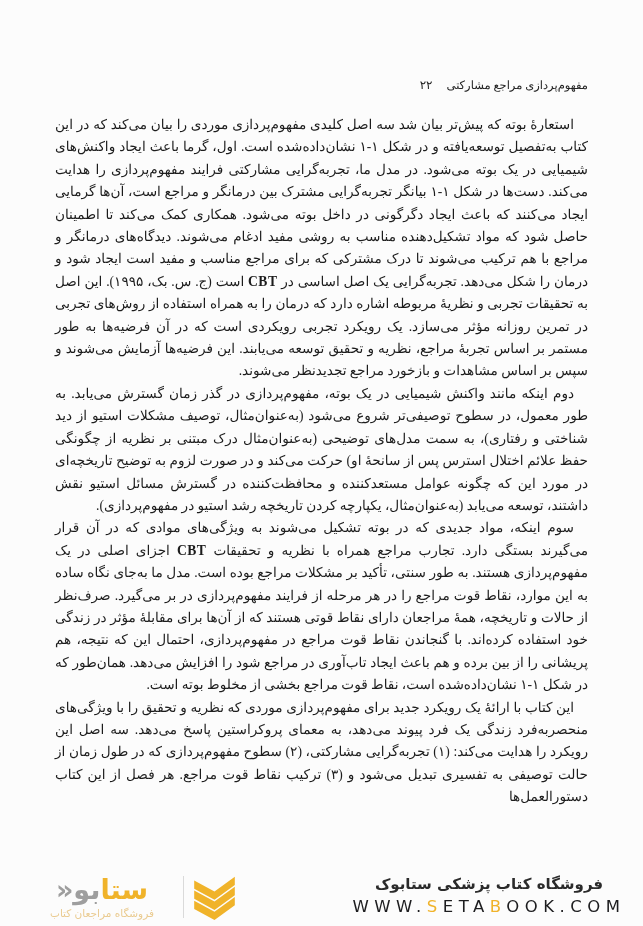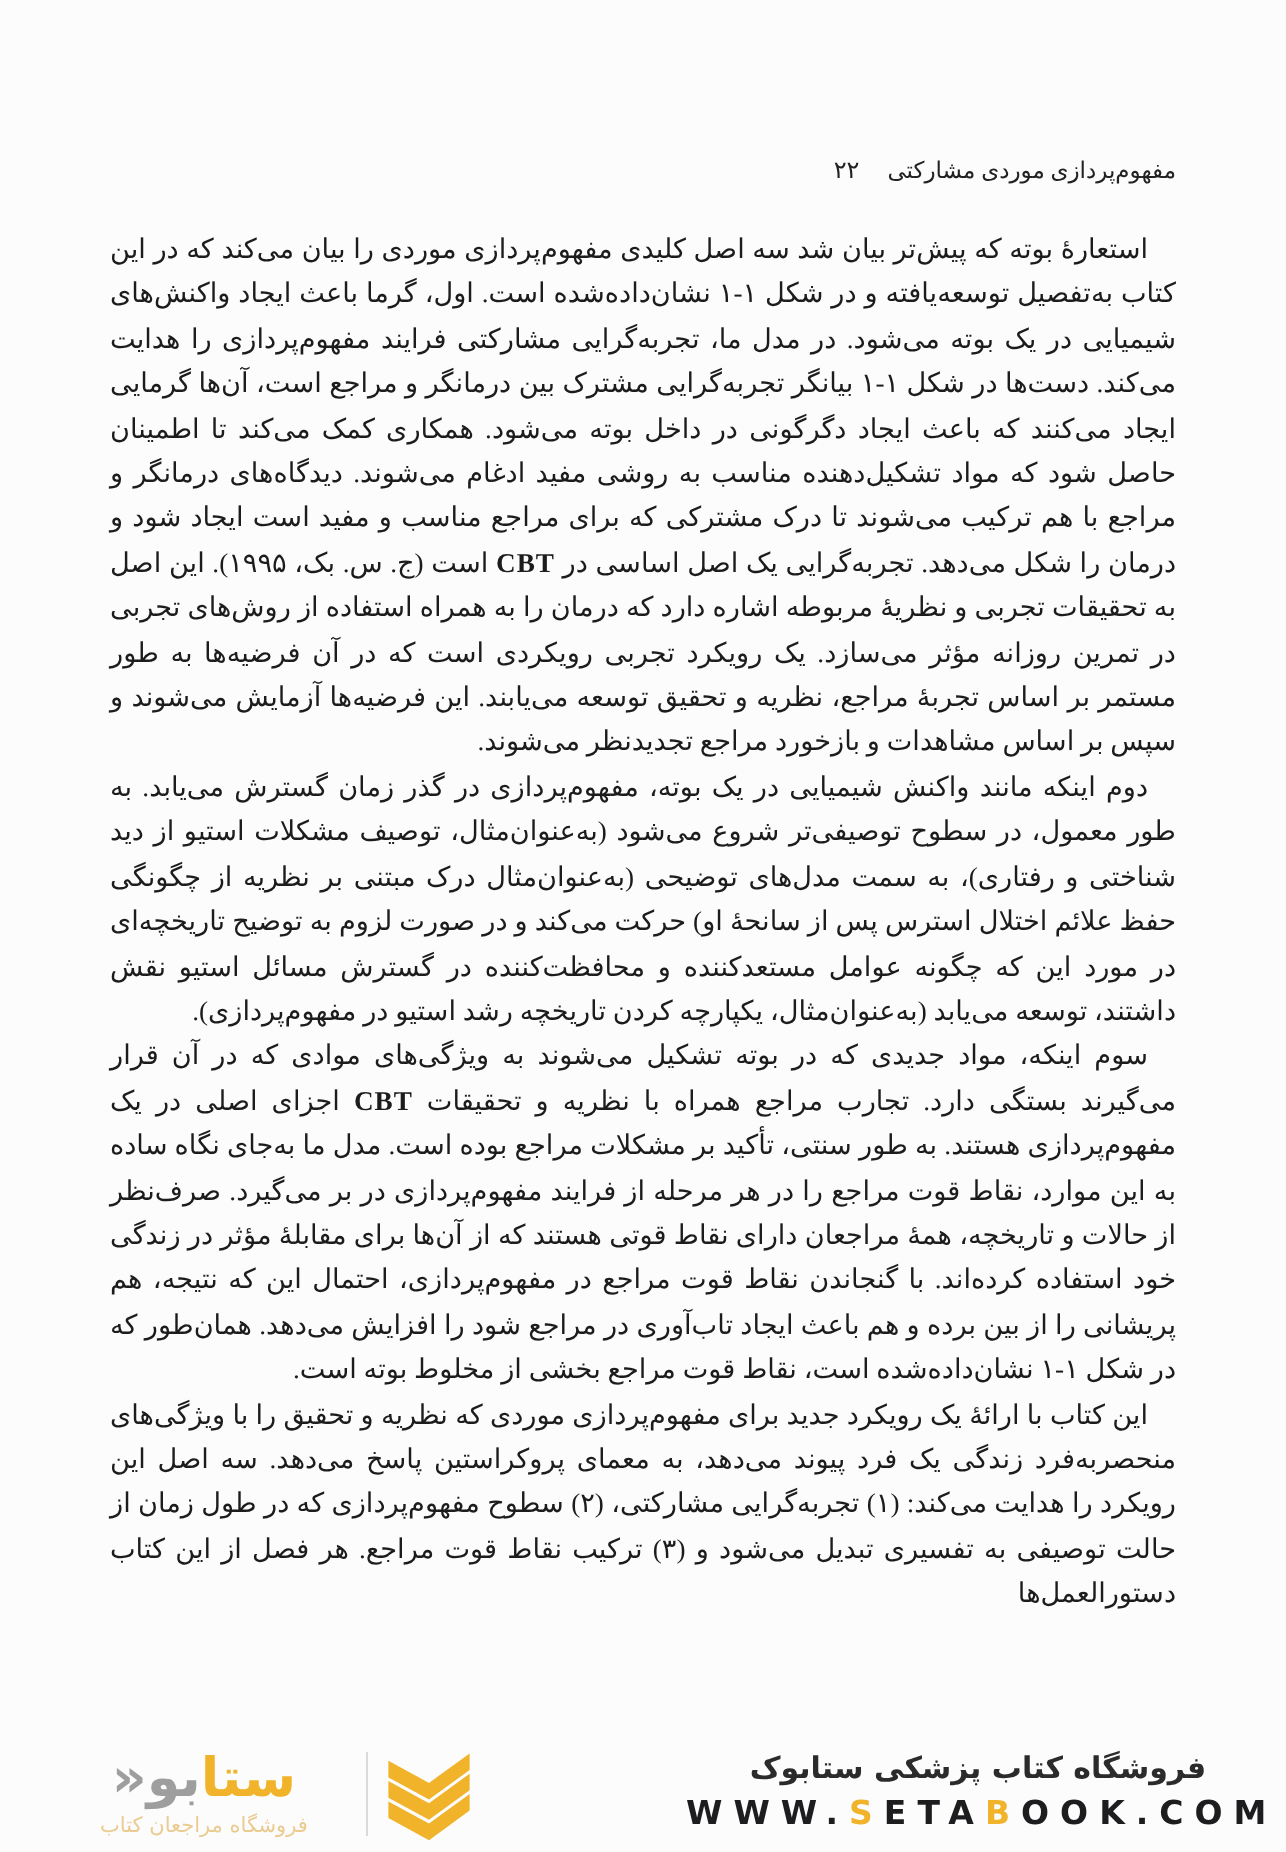--- a/index.html
+++ b/index.html
@@ -96,34 +96,34 @@
   .store-title{
     direction:rtl;
     font-size:15px;
     font-weight:bold;
     color:#2B2B2B;
     white-space:nowrap;
   }
   .website{
     margin-top:4px;
     font-size:16.5px;
-    font-weight:bold;
+    font-weight:normal;
     letter-spacing:5.5px;
     color:var(--url-dark);
     white-space:nowrap;
   }
   .website .accent{color:var(--accent);}
 </style>
 </head>
 <body>
 
 <div class="page">
 
   <div class="header">
-    <span class="title">مفهوم‌پردازی موردی مشارکتی</span>
+    <span class="title">مفهوم‌پردازی مراجع مشارکتی</span>
     <span class="pagenum">۲۲</span>
   </div>
 
   <div class="bodytext">
       <p>استعارهٔ بوته که پیش‌تر بیان شد سه اصل کلیدی مفهوم‌پردازی موردی را بیان می‌کند که در این کتاب به‌تفصیل توسعه‌یافته و در شکل ۱-۱ نشان‌داده‌شده است. اول، گرما باعث ایجاد واکنش‌های شیمیایی در یک بوته می‌شود. در مدل ما، تجربه‌گرایی مشارکتی فرایند مفهوم‌پردازی را هدایت می‌کند. دست‌ها در شکل ۱-۱ بیانگر تجربه‌گرایی مشترک بین درمانگر و مراجع است، آن‌ها گرمایی ایجاد می‌کنند که باعث ایجاد دگرگونی در داخل بوته می‌شود. همکاری کمک می‌کند تا اطمینان حاصل شود که مواد تشکیل‌دهنده مناسب به روشی مفید ادغام می‌شوند. دیدگاه‌های درمانگر و مراجع با هم ترکیب می‌شوند تا درک مشترکی که برای مراجع مناسب و مفید است ایجاد شود و درمان را شکل می‌دهد. تجربه‌گرایی یک اصل اساسی در <b>CBT</b> است (ج. س. بک، ۱۹۹۵). این اصل به تحقیقات تجربی و نظریهٔ مربوطه اشاره دارد که درمان را به همراه استفاده از روش‌های تجربی در تمرین روزانه مؤثر می‌سازد. یک رویکرد تجربی رویکردی است که در آن فرضیه‌ها به طور مستمر بر اساس تجربهٔ مراجع، نظریه و تحقیق توسعه می‌یابند. این فرضیه‌ها آزمایش می‌شوند و سپس بر اساس مشاهدات و بازخورد مراجع تجدیدنظر می‌شوند.</p>
       <p>دوم اینکه مانند واکنش شیمیایی در یک بوته، مفهوم‌پردازی در گذر زمان گسترش می‌یابد. به طور معمول، در سطوح توصیفی‌تر شروع می‌شود (به‌عنوان‌مثال، توصیف مشکلات استیو از دید شناختی و رفتاری)، به سمت مدل‌های توضیحی (به‌عنوان‌مثال درک مبتنی بر نظریه از چگونگی حفظ علائم اختلال استرس پس از سانحهٔ او) حرکت می‌کند و در صورت لزوم به توضیح تاریخچه‌ای در مورد این که چگونه عوامل مستعدکننده و محافظت‌کننده در گسترش مسائل استیو نقش داشتند، توسعه می‌یابد (به‌عنوان‌مثال، یکپارچه کردن تاریخچه رشد استیو در مفهوم‌پردازی).</p>
       <p>سوم اینکه، مواد جدیدی که در بوته تشکیل می‌شوند به ویژگی‌های موادی که در آن قرار می‌گیرند بستگی دارد. تجارب مراجع همراه با نظریه و تحقیقات <b>CBT</b> اجزای اصلی در یک مفهوم‌پردازی هستند. به طور سنتی، تأکید بر مشکلات مراجع بوده است. مدل ما به‌جای نگاه ساده به این موارد، نقاط قوت مراجع را در هر مرحله از فرایند مفهوم‌پردازی در بر می‌گیرد. صرف‌نظر از حالات و تاریخچه، همهٔ مراجعان دارای نقاط قوتی هستند که از آن‌ها برای مقابلهٔ مؤثر در زندگی خود استفاده کرده‌اند. با گنجاندن نقاط قوت مراجع در مفهوم‌پردازی، احتمال این که نتیجه، هم پریشانی را از بین برده و هم باعث ایجاد تاب‌آوری در مراجع شود را افزایش می‌دهد. همان‌طور که در شکل ۱-۱ نشان‌داده‌شده است، نقاط قوت مراجع بخشی از مخلوط بوته است.</p>
       <p>این کتاب با ارائهٔ یک رویکرد جدید برای مفهوم‌پردازی موردی که نظریه و تحقیق را با ویژگی‌های منحصربه‌فرد زندگی یک فرد پیوند می‌دهد، به معمای پروکراستین پاسخ می‌دهد. سه اصل این رویکرد را هدایت می‌کند: (۱) تجربه‌گرایی مشارکتی، (۲) سطوح مفهوم‌پردازی که در طول زمان از حالت توصیفی به تفسیری تبدیل می‌شود و (۳) ترکیب نقاط قوت مراجع. هر فصل از این کتاب دستورالعمل‌ها</p>
     </div>
 

